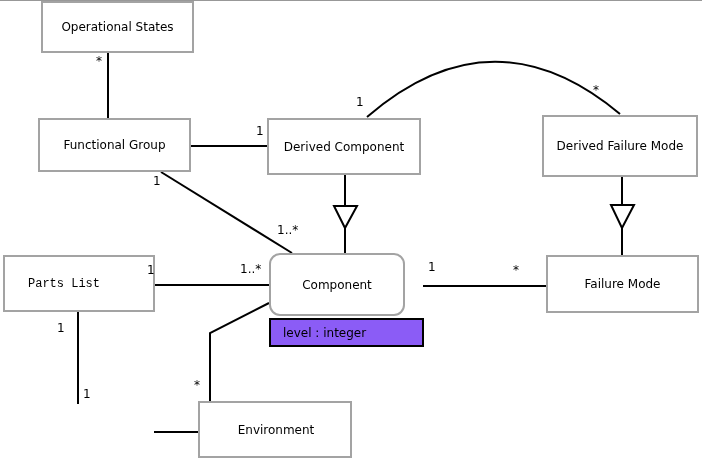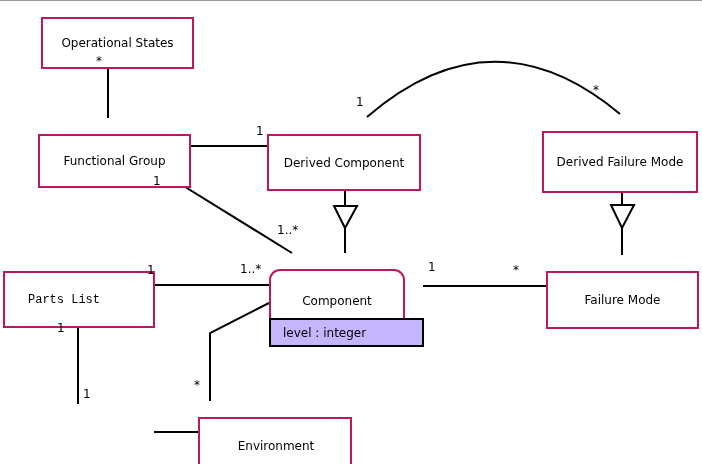--- a/index.html
+++ b/index.html
@@ -25,35 +25,34 @@
   }
   svg.wires {
     position: absolute;
     left: 0; top: 0;
     width: 702px; height: 464px;
   }
   .uml-box {
     position: absolute;
     box-sizing: border-box;
     background: #ffffff;
-    border: 2px solid #be185d;
+    border: 2px solid #a3a3a3;
     display: flex;
     align-items: center;
     justify-content: center;
     font-size: 12px;
     color: #000000;
     white-space: nowrap;
-    margin-top: 16px;
   }
   .uml-box.nudge-left { padding-right: 30px; }
   .uml-box.nudge-right { padding-left: 2px; }
   .uml-attr {
     position: absolute;
     box-sizing: border-box;
-    background: #c4b5fd;
+    background: #8b5cf6;
     border: 2px solid #000000;
     display: flex;
     align-items: center;
     justify-content: flex-start;
     padding-left: 12px;
     font-size: 12px;
     color: #000000;
     white-space: nowrap;
   }
   .mult {

